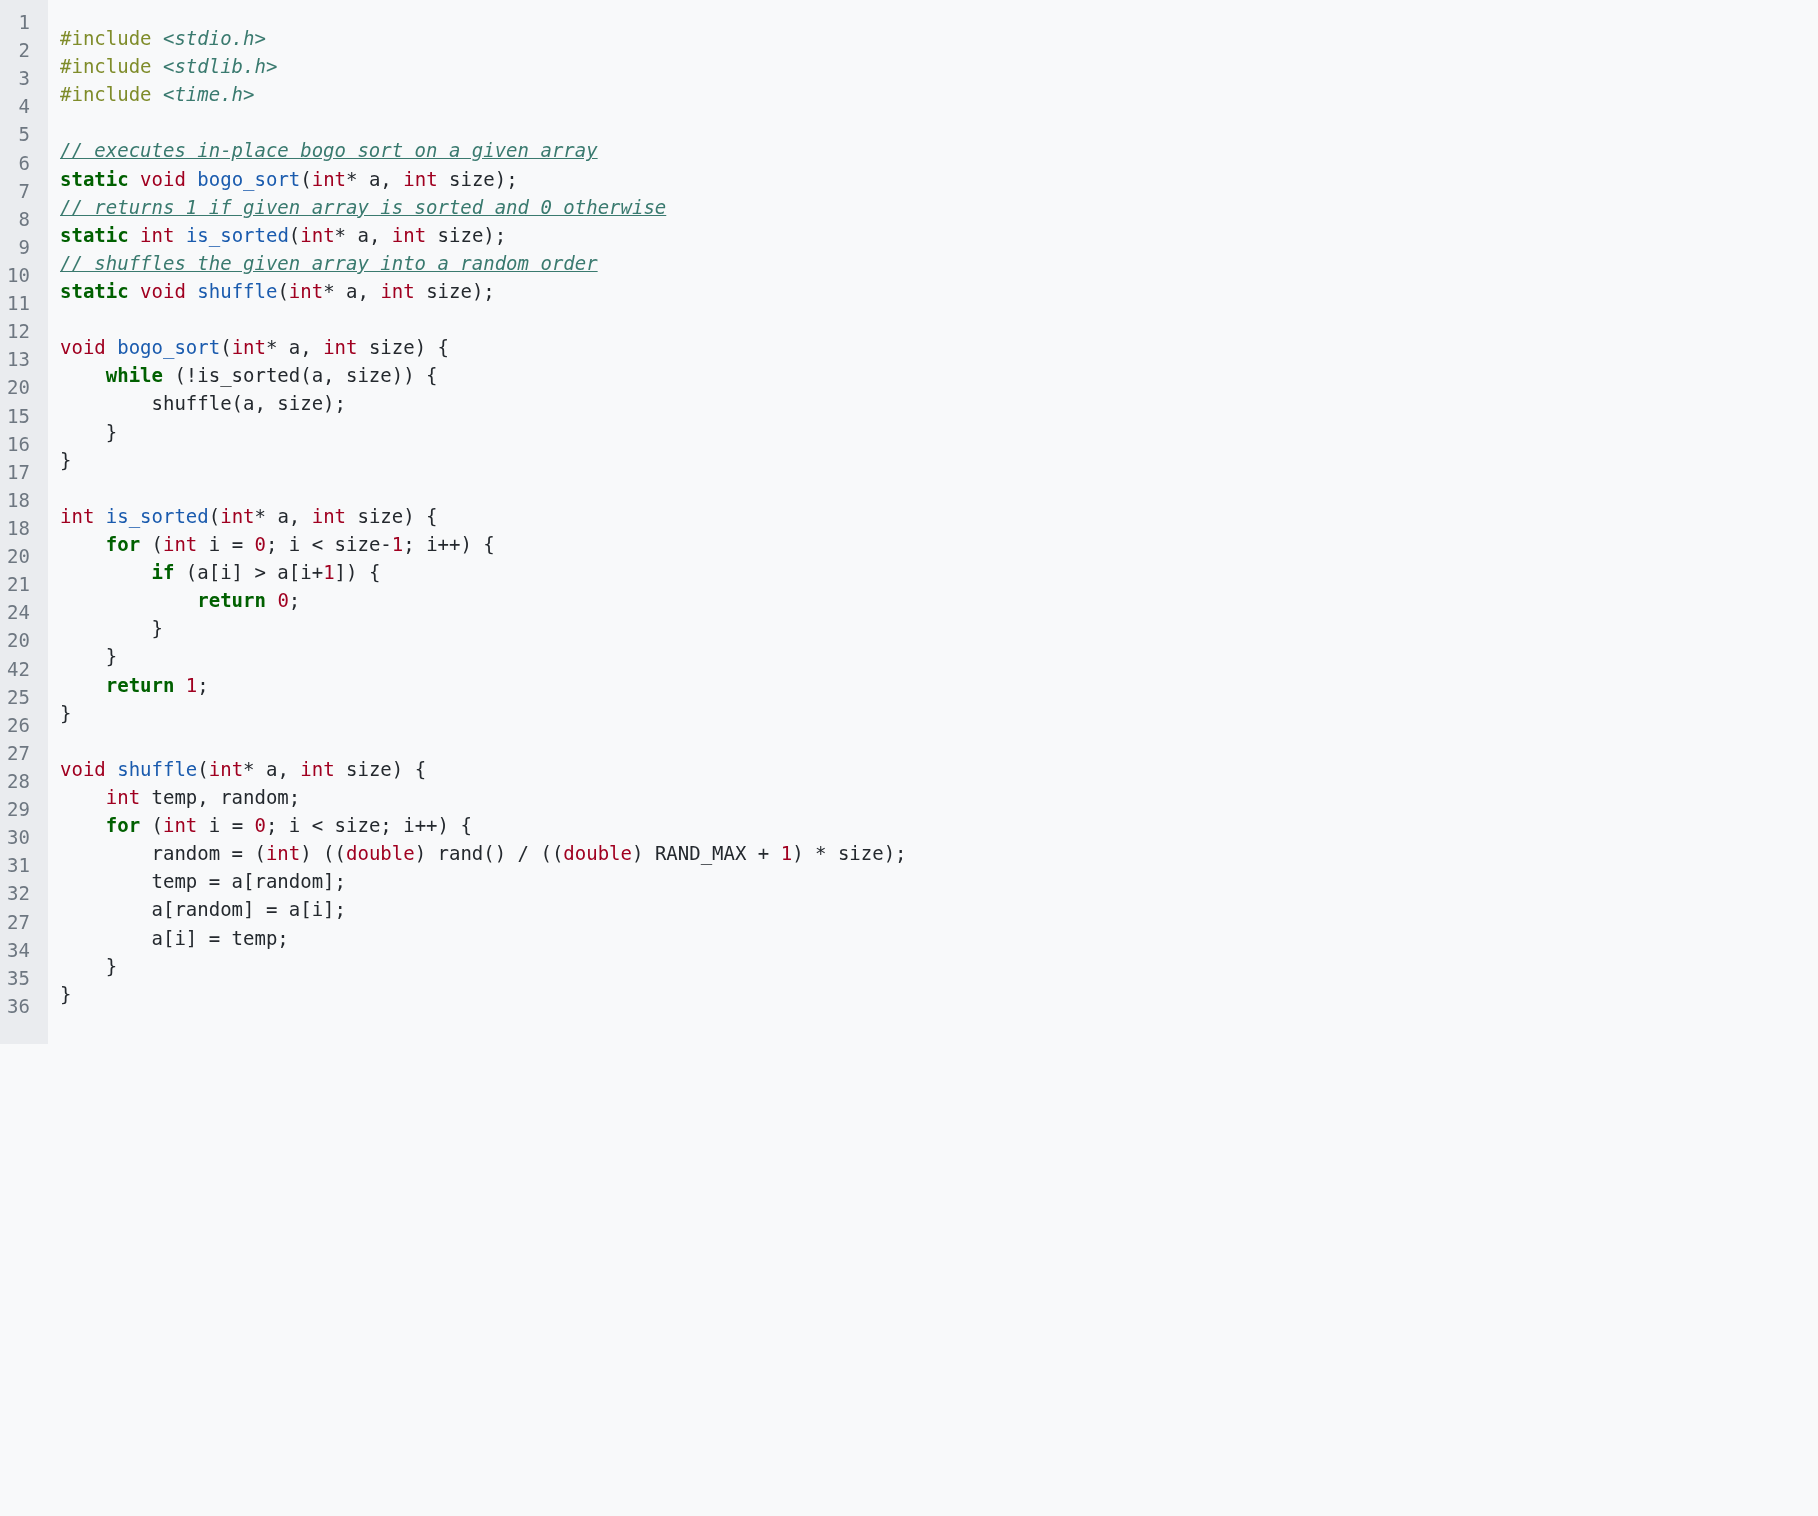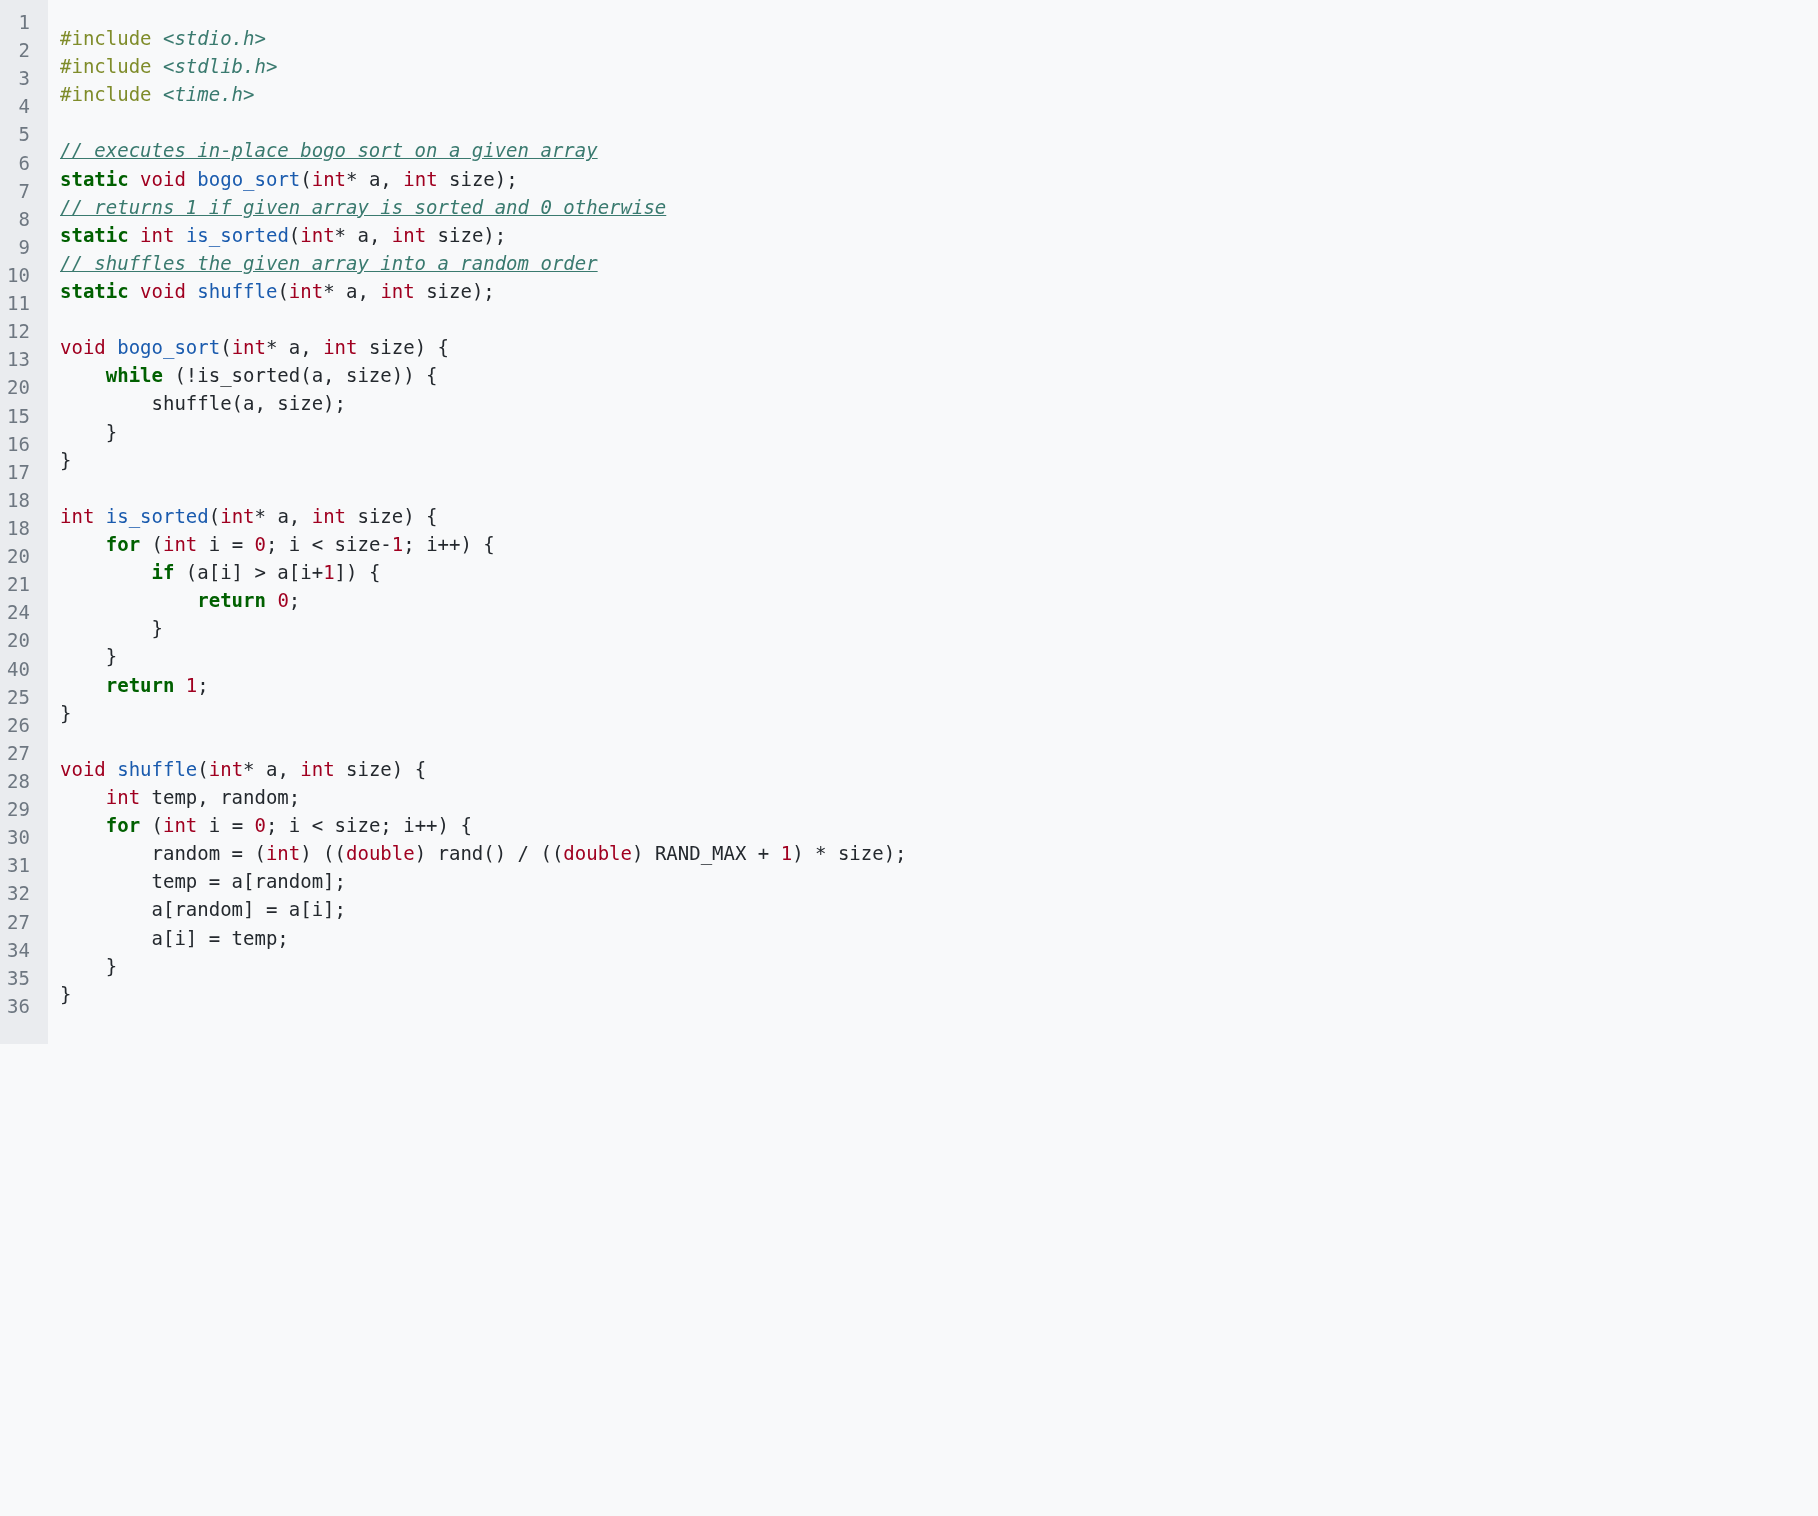--- a/index.html
+++ b/index.html
@@ -63,21 +63,21 @@
       <div class="ln">20</div>
       <div class="ln">15</div>
       <div class="ln">16</div>
       <div class="ln">17</div>
       <div class="ln">18</div>
       <div class="ln">18</div>
       <div class="ln">20</div>
       <div class="ln">21</div>
       <div class="ln">24</div>
       <div class="ln">20</div>
-      <div class="ln">40</div>
+      <div class="ln">42</div>
       <div class="ln">25</div>
       <div class="ln">26</div>
       <div class="ln">27</div>
       <div class="ln">28</div>
       <div class="ln">29</div>
       <div class="ln">30</div>
       <div class="ln">31</div>
       <div class="ln">32</div>
       <div class="ln">27</div>
       <div class="ln">34</div>

